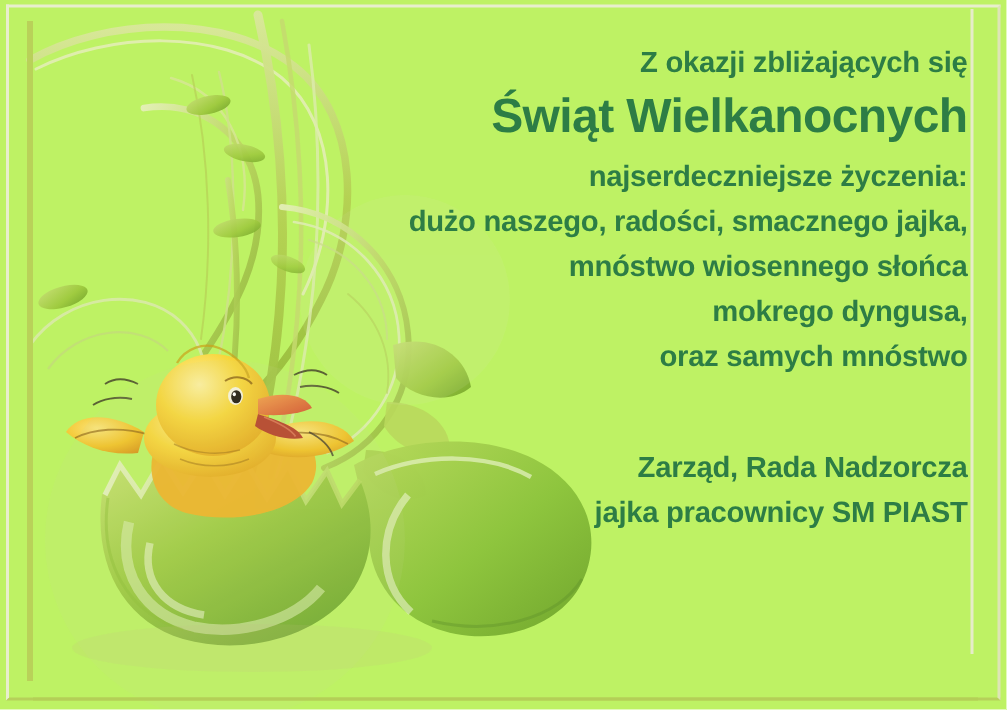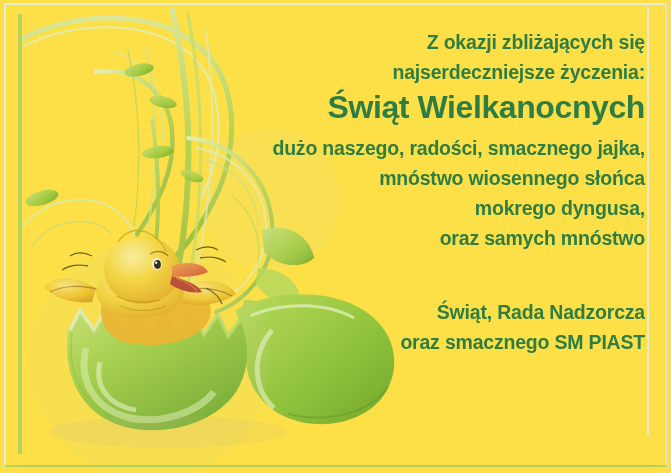--- a/index.html
+++ b/index.html
@@ -9,21 +9,21 @@
   }
   body {
     font-family: "Liberation Sans", sans-serif;
   }
 
   .card {
     position: relative;
     width: 671px;
     height: 473px;
     overflow: hidden;
-    background: #fde047;
+    background: #bef264;
     box-sizing: border-box;
   }
 
   
   .frame {
     position: absolute;
     left: 4px;
     top: 3px;
     width: 663px;
     height: 464px;
@@ -272,31 +272,31 @@
   </svg>
 
   <div class="frame-left-rule"></div>
   <div class="frame"></div>
   <div class="frame-bottom"></div>
   <div class="frame-right"></div>
 
   <div class="text-block">
     <div class="line line-lead">Z okazji zbliżających się</div>
 
+    <div class="line line-head">Świąt Wielkanocnych</div>
+
     <div class="line line-body">najserdeczniejsze życzenia:</div>
-
-    <div class="line line-head">Świąt Wielkanocnych</div>
 
     <div class="line line-body">dużo naszego, radości, smacznego jajka,</div>
     <div class="line line-body">mnóstwo wiosennego słońca</div>
     <div class="line line-body">mokrego dyngusa,</div>
     <div class="line line-body">oraz samych mnóstwo</div>
 
     <div class="gap-medium"></div>
 
 
     <div class="gap-medium"></div>
 
-    <div class="line line-body">Świąt, Rada Nadzorcza</div>
-    <div class="line line-body">oraz smacznego SM PIAST</div>
+    <div class="line line-body">Zarząd, Rada Nadzorcza</div>
+    <div class="line line-body">jajka pracownicy SM PIAST</div>
   </div>
 
 </div>
 
 </body></html>

